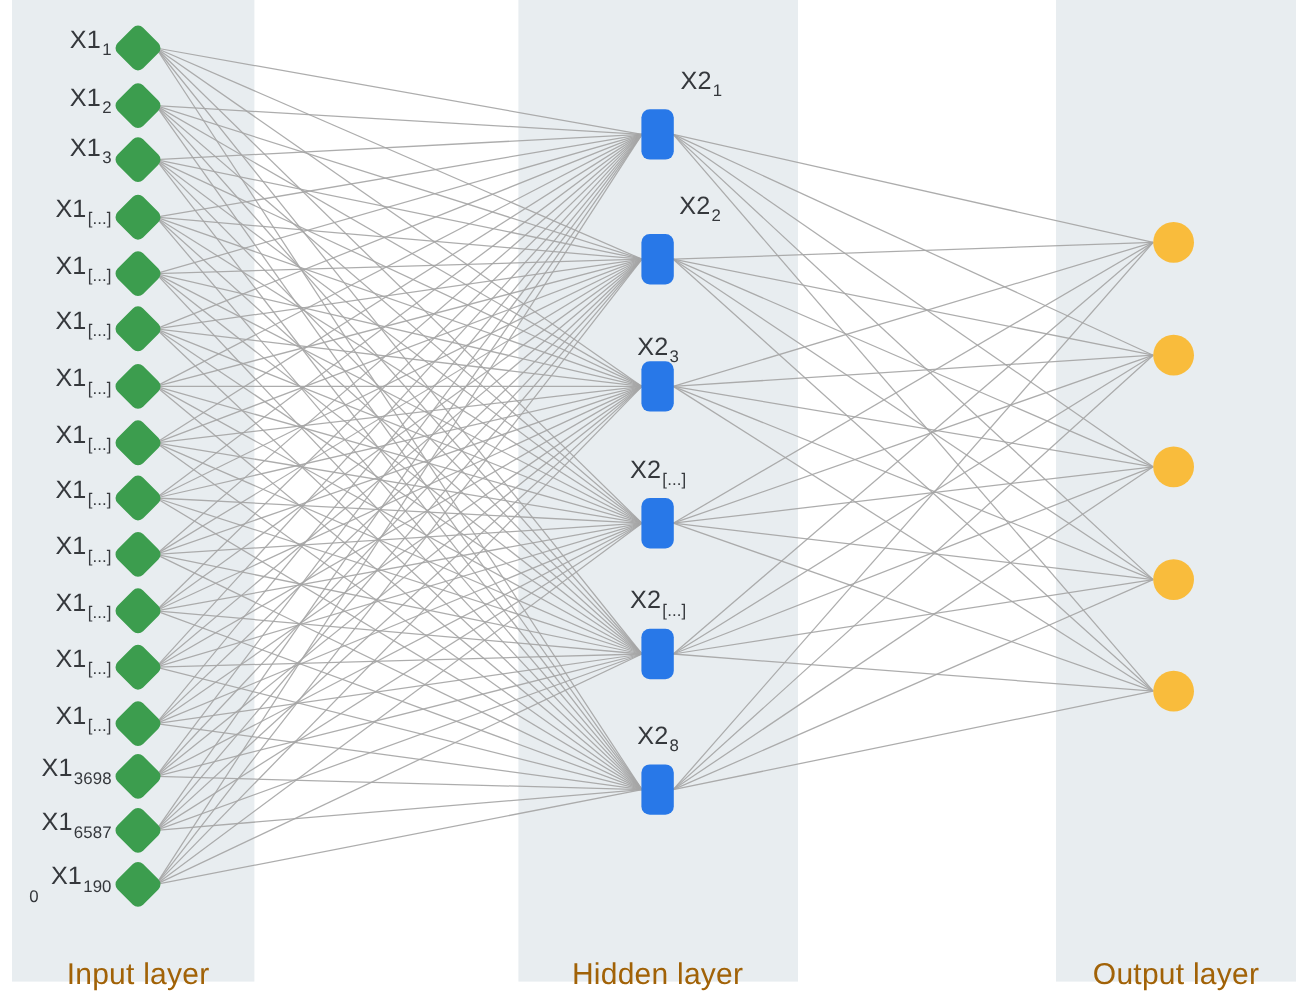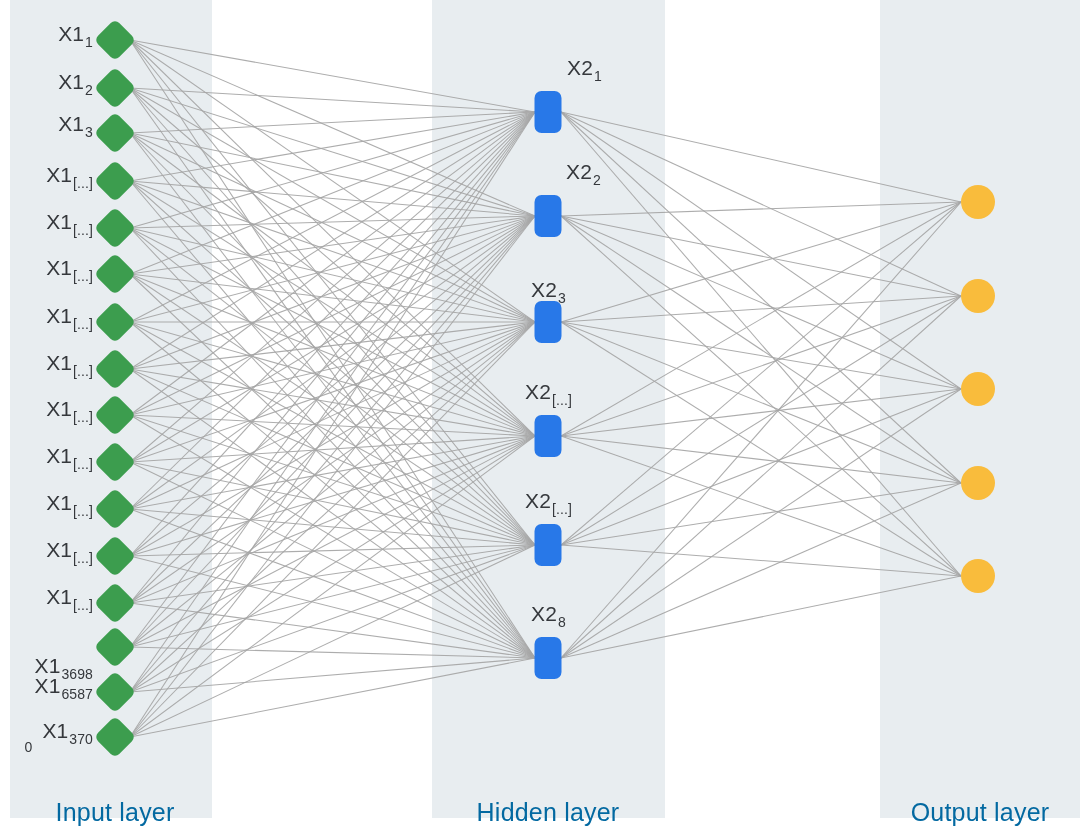--- a/index.html
+++ b/index.html
@@ -98,21 +98,21 @@
     position: absolute;
     font-size: 14px;
     top: 20px;
     left: -18px;
   }
 
   
   .layer-caption {
     position: absolute;
     font-size: 25px;
-    color: #0369a1;
+    color: #a16207;
     white-space: nowrap;
     transform: translateX(-50%);
     letter-spacing: 0.2px;
   }
 </style>
 </head>
 <body>
 
 <div id="canvas">
 
@@ -274,25 +274,25 @@
       <div class="node-label label-right" style="left: 92px; top: 409px;"><span>X1</span><sub>[...]</sub></div>
       <div class="node node-diamond" style="left: 115px; top: 462px;"></div>
       <div class="node-label label-right" style="left: 92px; top: 456px;"><span>X1</span><sub>[...]</sub></div>
       <div class="node node-diamond" style="left: 115px; top: 509px;"></div>
       <div class="node-label label-right" style="left: 92px; top: 503px;"><span>X1</span><sub>[...]</sub></div>
       <div class="node node-diamond" style="left: 115px; top: 556px;"></div>
       <div class="node-label label-right" style="left: 92px; top: 550px;"><span>X1</span><sub>[...]</sub></div>
       <div class="node node-diamond" style="left: 115px; top: 603px;"></div>
       <div class="node-label label-right" style="left: 92px; top: 597px;"><span>X1</span><sub>[...]</sub></div>
       <div class="node node-diamond" style="left: 115px; top: 647px;"></div>
-      <div class="node-label label-right" style="left: 92px; top: 666px;"><span>X1</span><sub>3698</sub></div>
+      <div class="node-label label-right" style="left: 92px; top: 641px;"><span>X1</span><sub>3698</sub></div>
       <div class="node node-diamond" style="left: 115px; top: 692px;"></div>
       <div class="node-label label-right" style="left: 92px; top: 686px;"><span>X1</span><sub>6587</sub></div>
       <div class="node node-diamond" style="left: 115px; top: 737px;"></div>
-      <div class="node-label label-right" style="left: 92px; top: 731px;"><span>X1</span><sub>370</sub><span class="sub-wrap"><span class="sub-overflow">0</span></span></div>
+      <div class="node-label label-right" style="left: 92px; top: 731px;"><span>X1</span><sub>190</sub><span class="sub-wrap"><span class="sub-overflow">0</span></span></div>
     </div>
   <div id="hidden-nodes">
       <div class="node node-rect" style="left: 548px; top: 112px;"></div>
       <div class="node-label label-above" style="left: 548px; top: 80px; margin-left: 36px;"><span>X2</span><sub>1</sub></div>
       <div class="node node-rect" style="left: 548px; top: 216px;"></div>
       <div class="node-label label-above" style="left: 548px; top: 184px; margin-left: 35px;"><span>X2</span><sub>2</sub></div>
       <div class="node node-rect" style="left: 548px; top: 322px;"></div>
       <div class="node-label label-above" style="left: 548px; top: 302px;"><span>X2</span><sub>3</sub></div>
       <div class="node node-rect" style="left: 548px; top: 436px;"></div>
       <div class="node-label label-above" style="left: 548px; top: 404px;"><span>X2</span><sub>[...]</sub></div>

